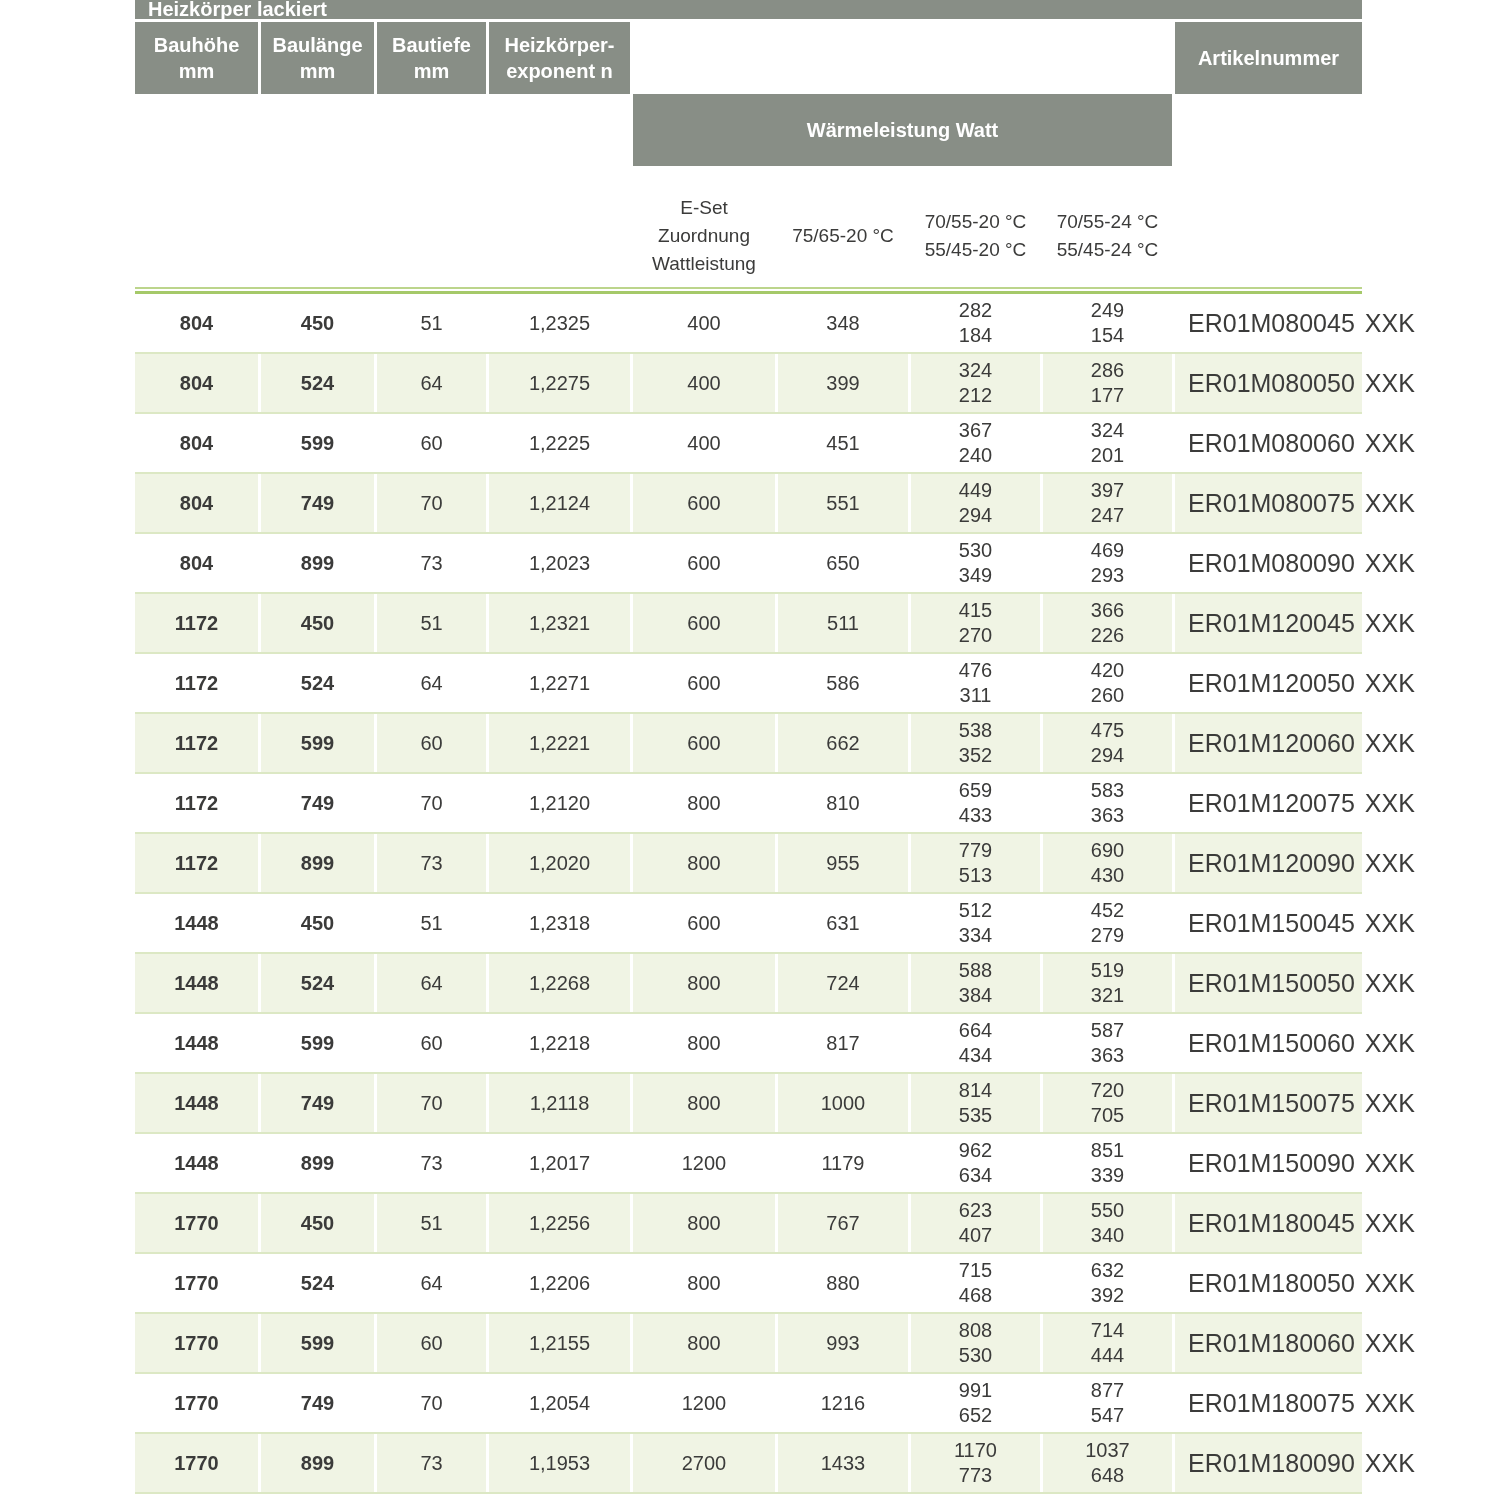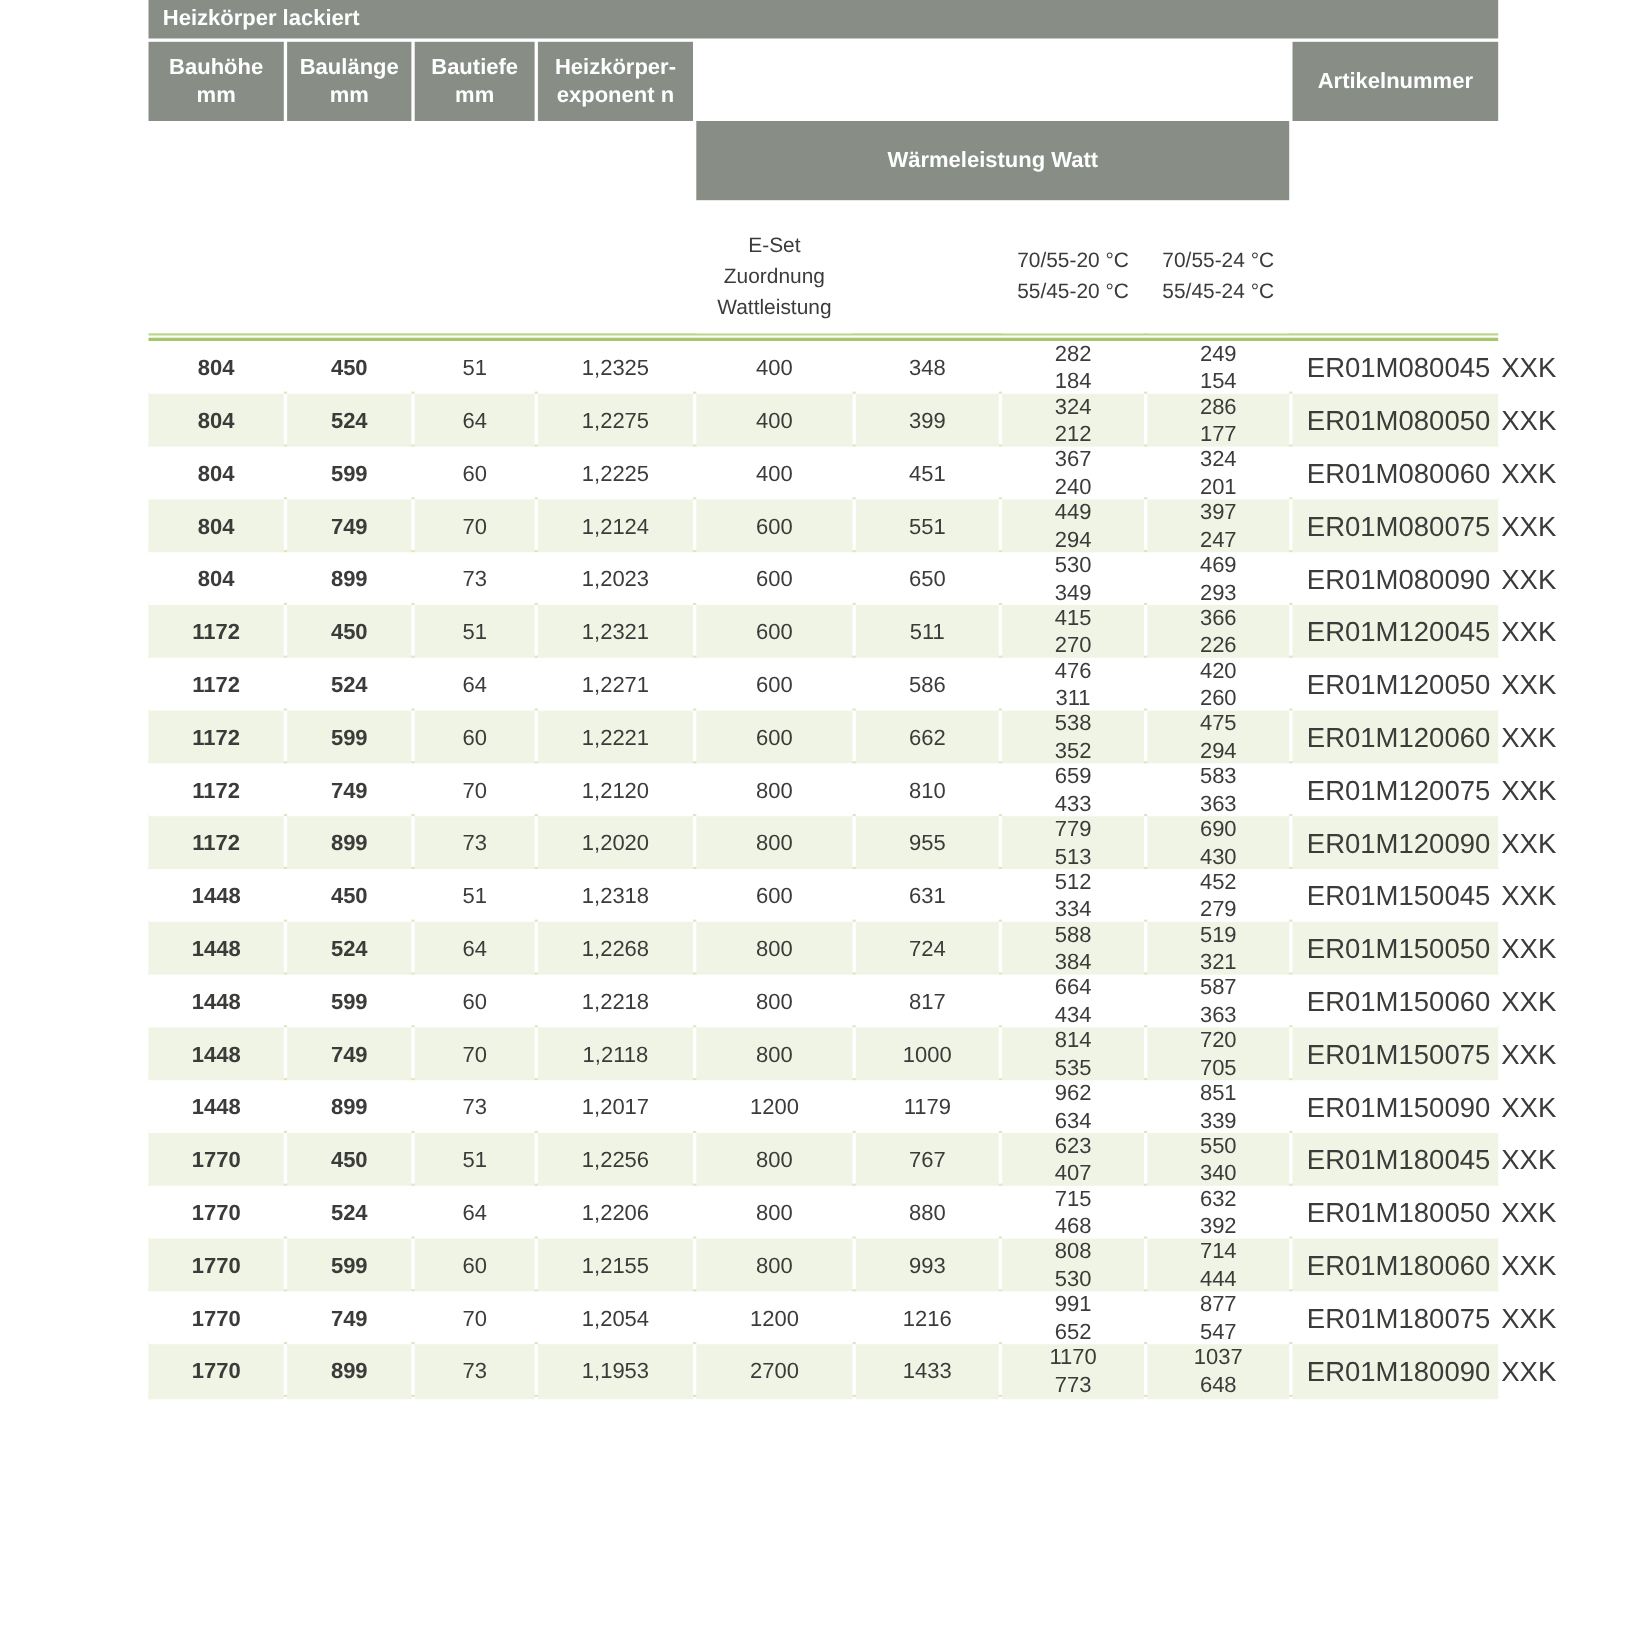--- a/index.html
+++ b/index.html
@@ -4,21 +4,21 @@
 <style>
   * { box-sizing: border-box; margin: 0; padding: 0; }
   html, body {
     width: 1500px; height: 1500px; overflow: hidden;
     background: #ffffff;
     font-family: "Liberation Sans", sans-serif;
   }
   .table-wrap { margin-left: 135px; width: 1227px; padding-top: 0; }
 
   .title-bar {
-    height: 35px; background: var(--header-bg, #888e86);
+    height: 19px; background: var(--header-bg, #888e86);
     color: #ffffff; font-size: 20px; font-weight: bold;
     display: flex; align-items: center; padding-left: 13px;
     margin-bottom: 3px;
   }
 
   .grid-row {
     display: grid;
     grid-template-columns: 123px 113px 109px 141px 142px 130px 129px 129px 187px;
     column-gap: 3px;
   }
@@ -40,21 +40,21 @@
   }
   .s5 { grid-column: 5; } .s6 { grid-column: 6; }
   .s7 { grid-column: 7; } .s8 { grid-column: 8; text-align: right; }
 
   .sep {
     height: 7px;
     border-top: 2px solid var(--sep-light, #bcd58c);
     border-bottom: 3px solid var(--sep, #a5c969);
   }
 
-  .trow { height: 48px; border-bottom: 2px solid var(--row-line, #dce8c4); }
+  .trow { height: 60px; border-bottom: 2px solid var(--row-line, #dce8c4); }
   .tcell {
     background: #ffffff;
     display: flex; align-items: center; justify-content: center;
     text-align: center; font-size: 20px; color: var(--text, #3b3b3a);
     white-space: pre-line; line-height: 25px;
   }
   .trow.alt .tcell { background: var(--row-alt, #f0f4e4); }
   .tcell.col1, .tcell.col2 { font-weight: bold; }
   .tcell.col9 { justify-content: flex-start; padding-left: 13px; font-size: 25px; }
 
@@ -82,20 +82,21 @@
     <div class="hcell">Heizkörper-
 exponent n</div>
     <div class="hcell hartikel">Artikelnummer</div>
     <div class="hcell hgroup">Wärmeleistung Watt</div>
   </div>
 
   <div class="grid-row sub-row">
     <div class="scell s5">E-Set
 Zuordnung
 Wattleistung</div>
+    <div class="scell s6">75/65-20 °C</div>
     <div class="scell s7">70/55-20 °C
 55/45-20 °C</div>
     <div class="scell s8">70/55-24 °C
 55/45-24 °C</div>
   </div>
 
   <div class="sep"></div>
 
   <div>
       <div class="grid-row trow">

